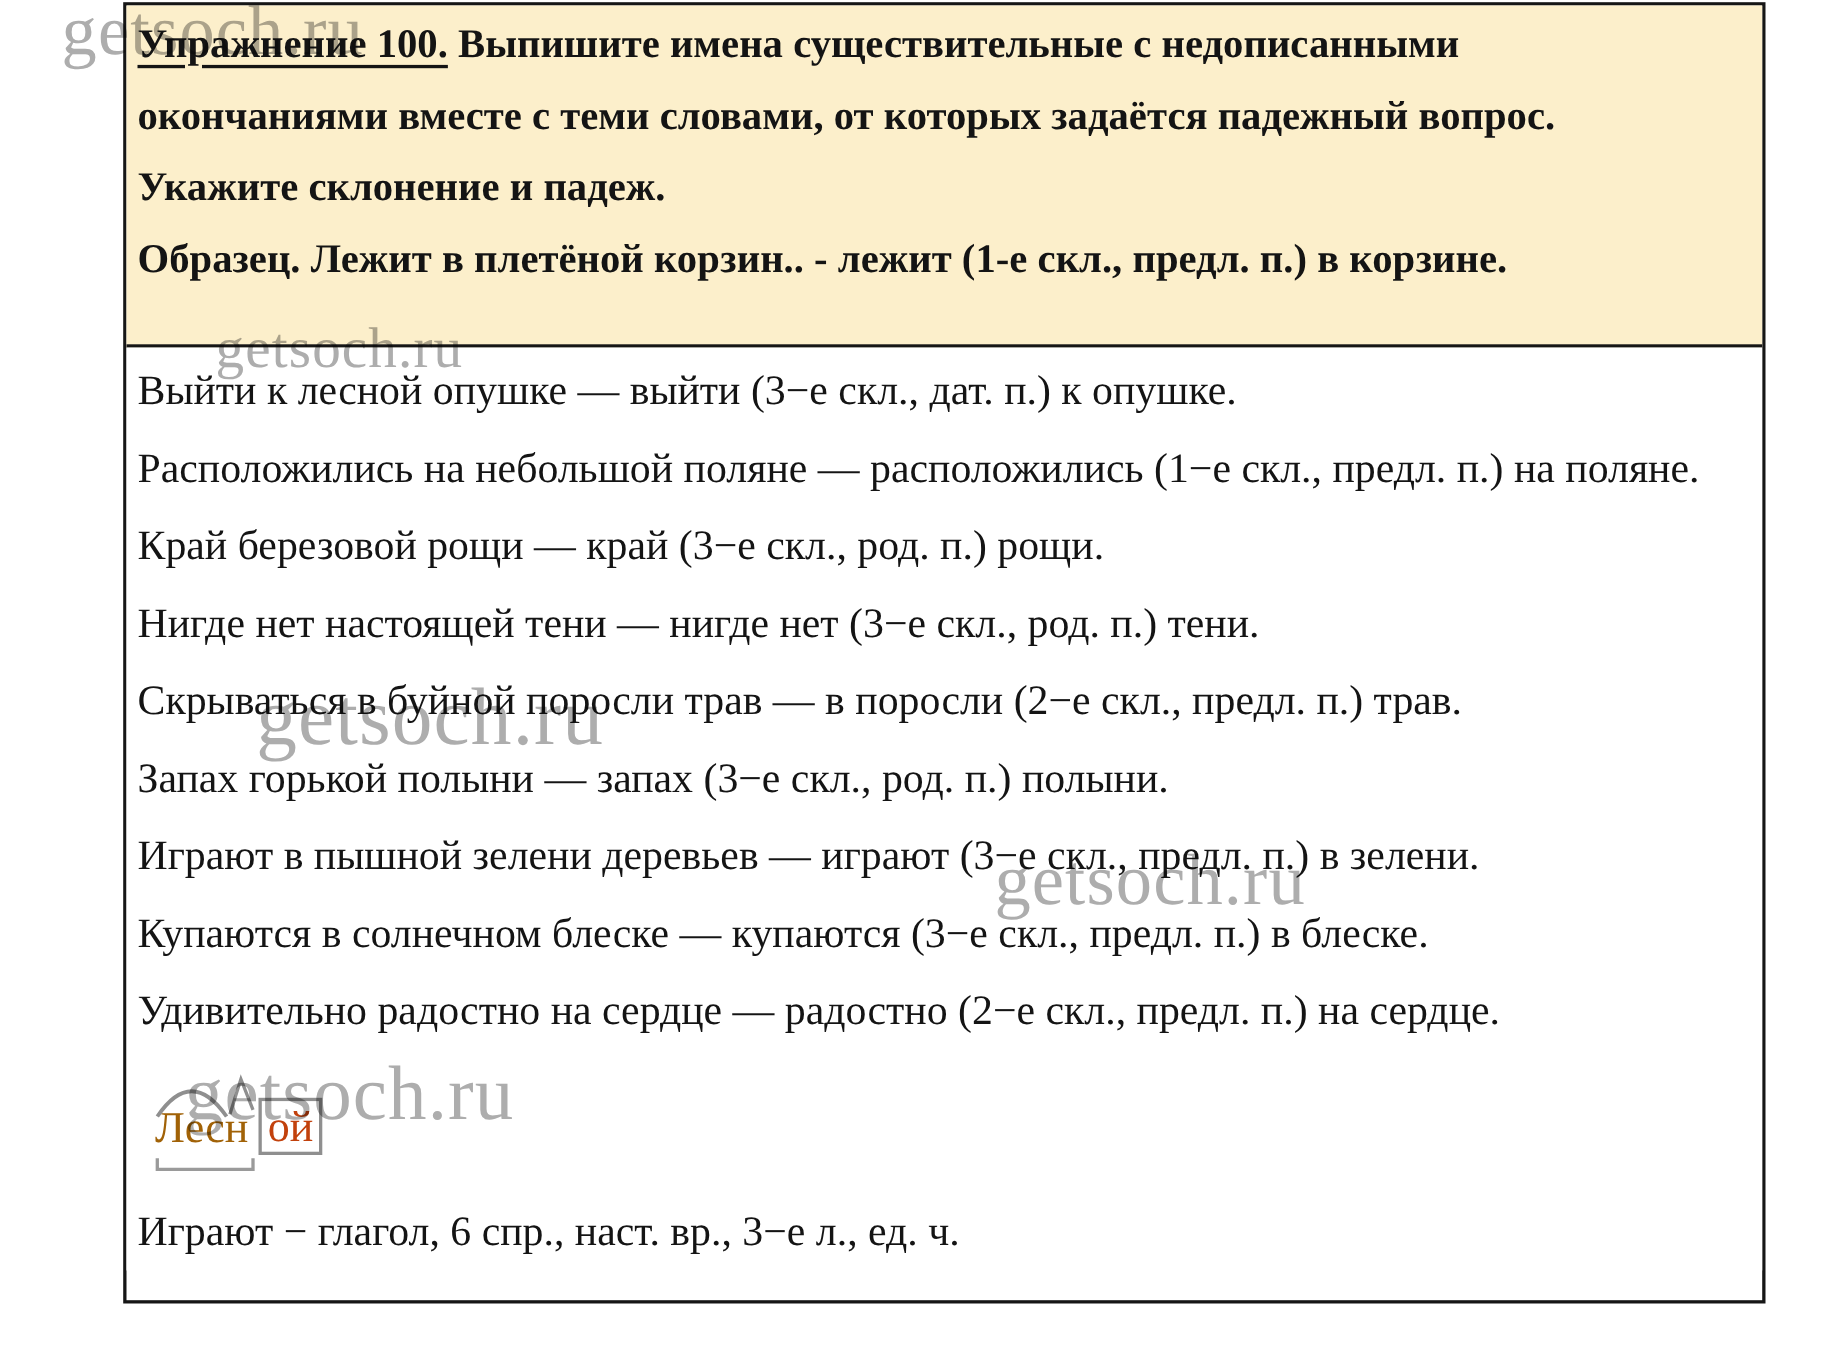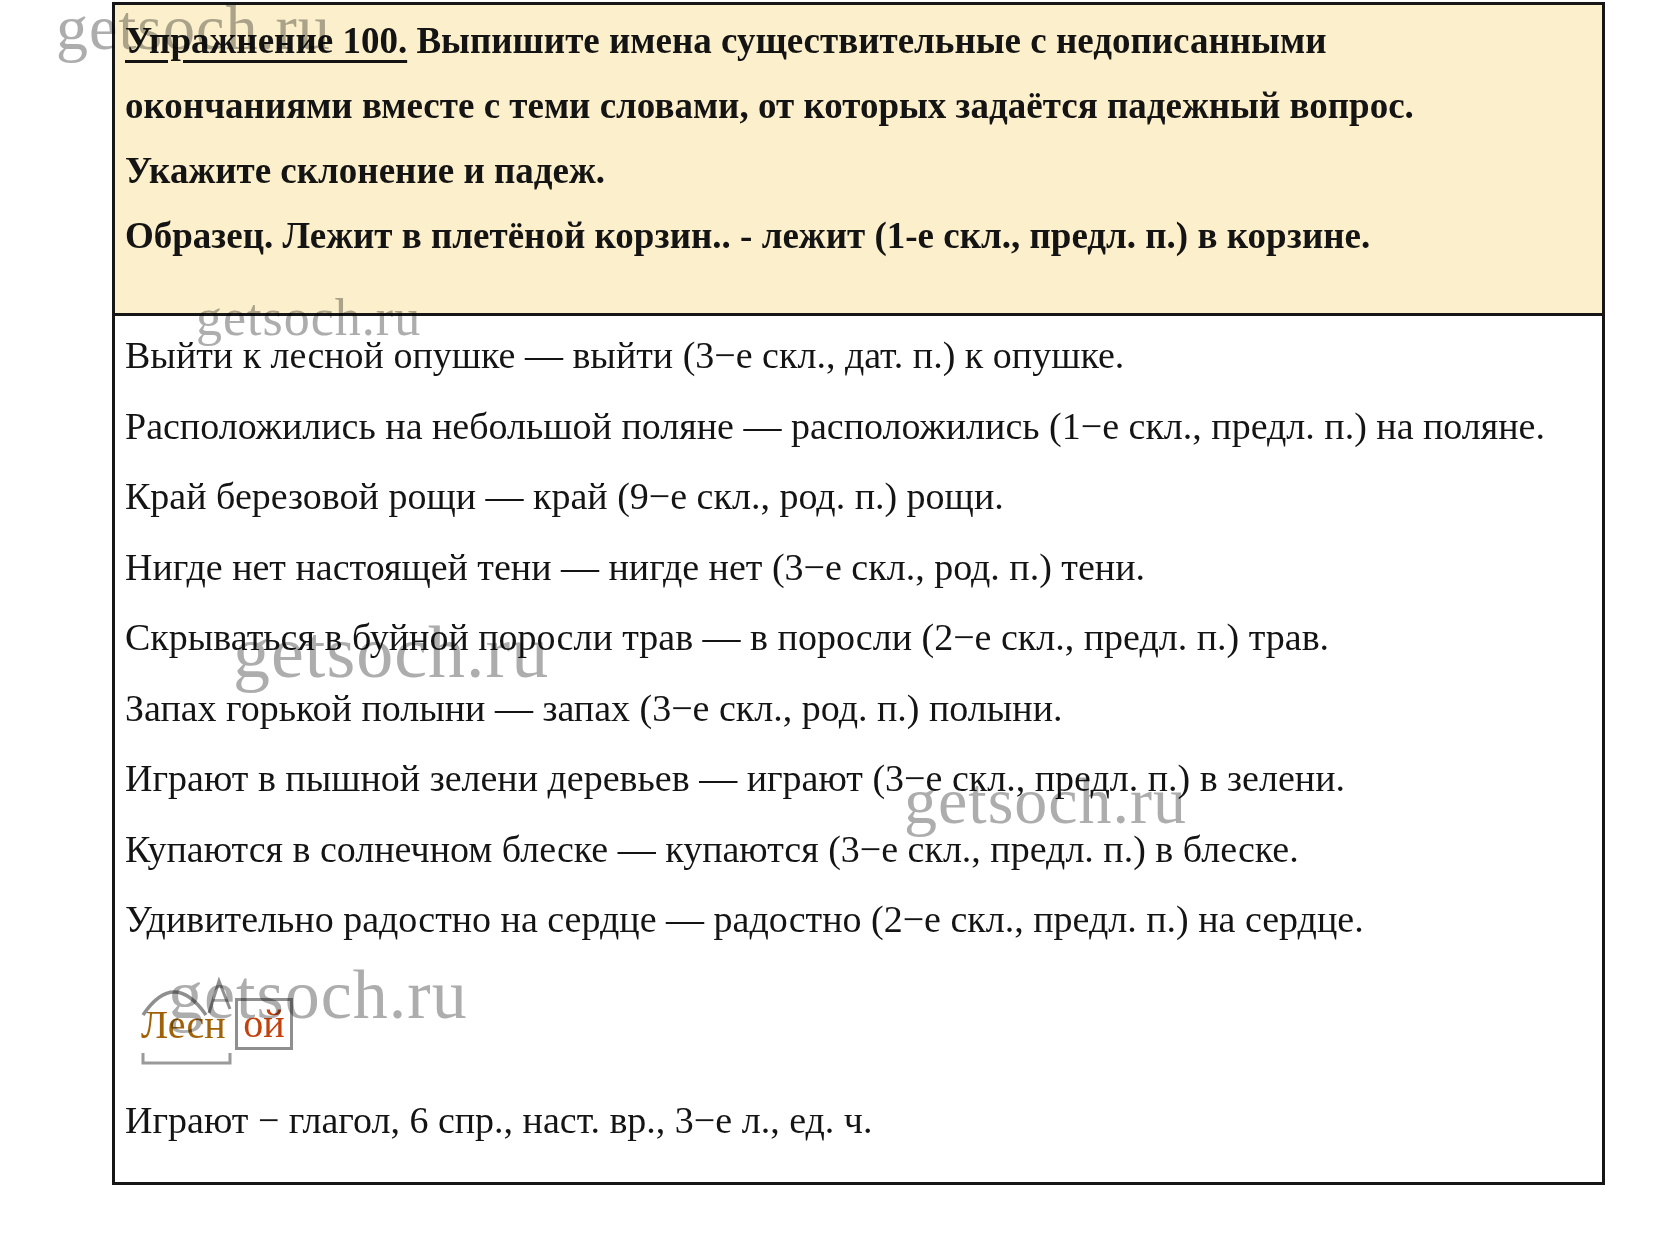--- a/index.html
+++ b/index.html
@@ -109,21 +109,21 @@
         <span class="u-num">Упражнение 100.</span><span> Выпишите имена существительные с недописанными</span>
       </div>
       <div class="h-line">окончаниями вместе с теми словами, от которых задаётся падежный вопрос.</div>
       <div class="h-line">Укажите склонение и падеж.</div>
       <div class="h-line">Образец. Лежит в плетёной корзин.. - лежит (1-е скл., предл. п.) в корзине.</div>
     </div>
 
     <div class="body">
       <div class="b-line">Выйти к лесной опушке — выйти (3−е скл., дат. п.) к опушке.</div>
       <div class="b-line">Расположились на небольшой поляне — расположились (1−е скл., предл. п.) на поляне.</div>
-      <div class="b-line">Край березовой рощи — край (9−е скл., род. п.) рощи.</div>
+      <div class="b-line">Край березовой рощи — край (3−е скл., род. п.) рощи.</div>
       <div class="b-line">Нигде нет настоящей тени — нигде нет (3−е скл., род. п.) тени.</div>
       <div class="b-line">Скрываться в буйной поросли трав — в поросли (2−е скл., предл. п.) трав.</div>
       <div class="b-line">Запах горькой полыни — запах (3−е скл., род. п.) полыни.</div>
       <div class="b-line">Играют в пышной зелени деревьев — играют (3−е скл., предл. п.) в зелени.</div>
       <div class="b-line">Купаются в солнечном блеске — купаются (3−е скл., предл. п.) в блеске.</div>
       <div class="b-line">Удивительно радостно на сердце — радостно (2−е скл., предл. п.) на сердце.</div>
 
       <div class="morph">
         <span class="stem">Лесн</span>
         <span class="ending-box">ой</span>

